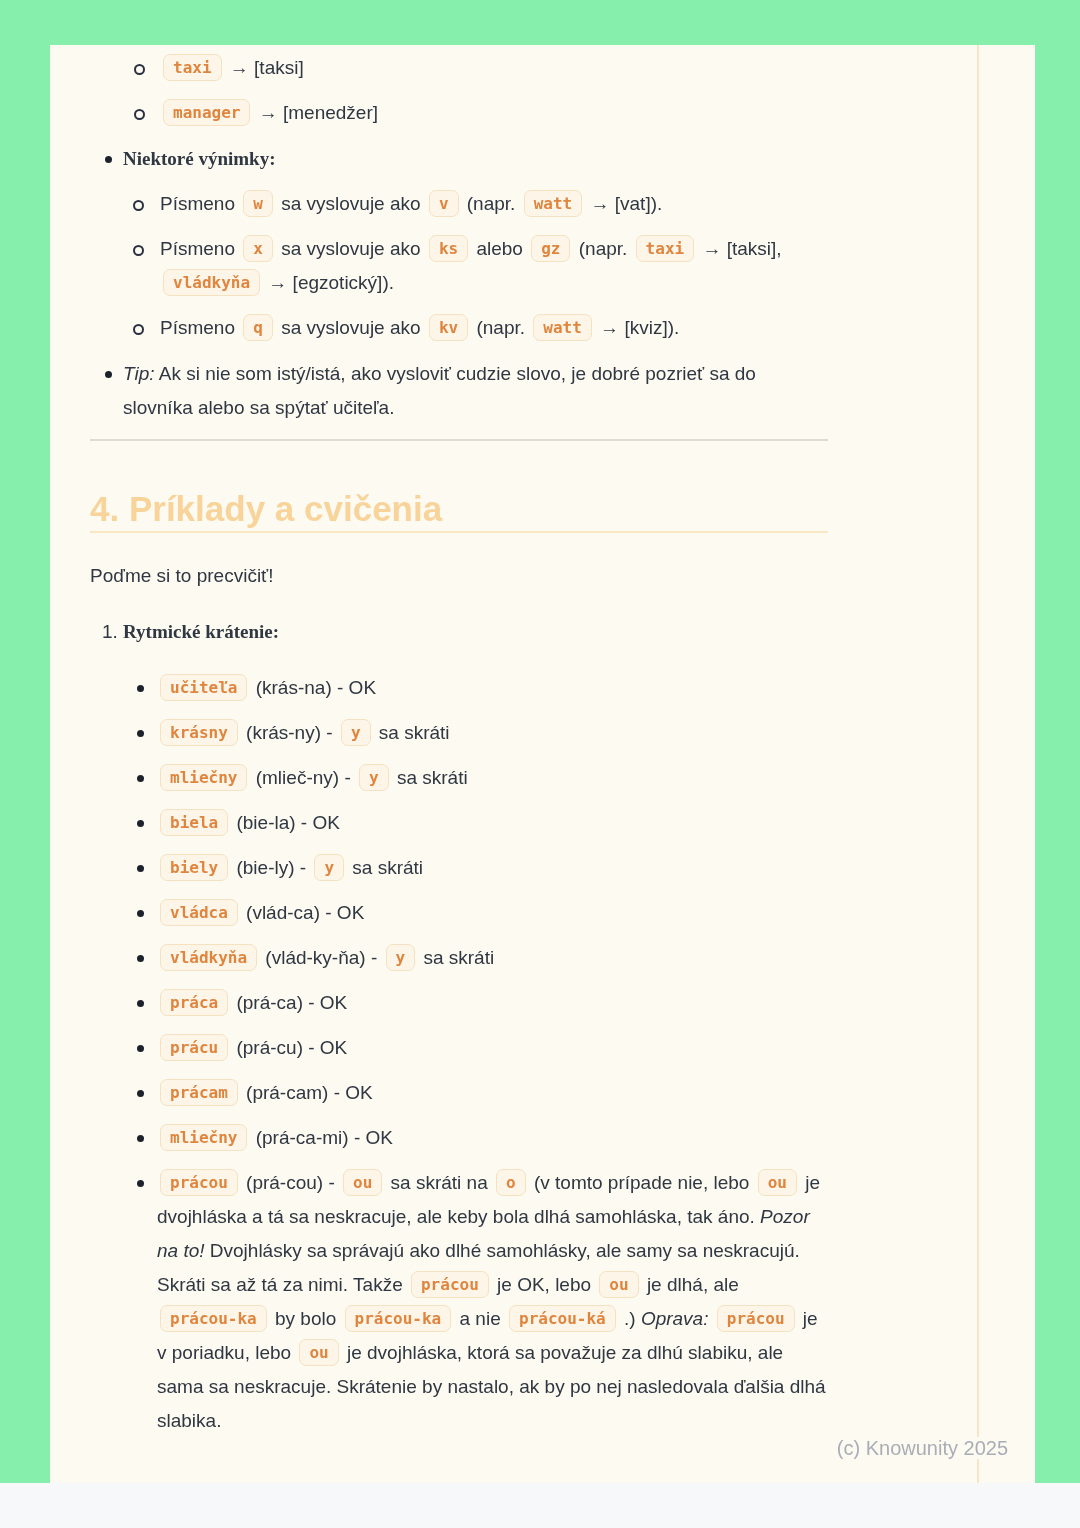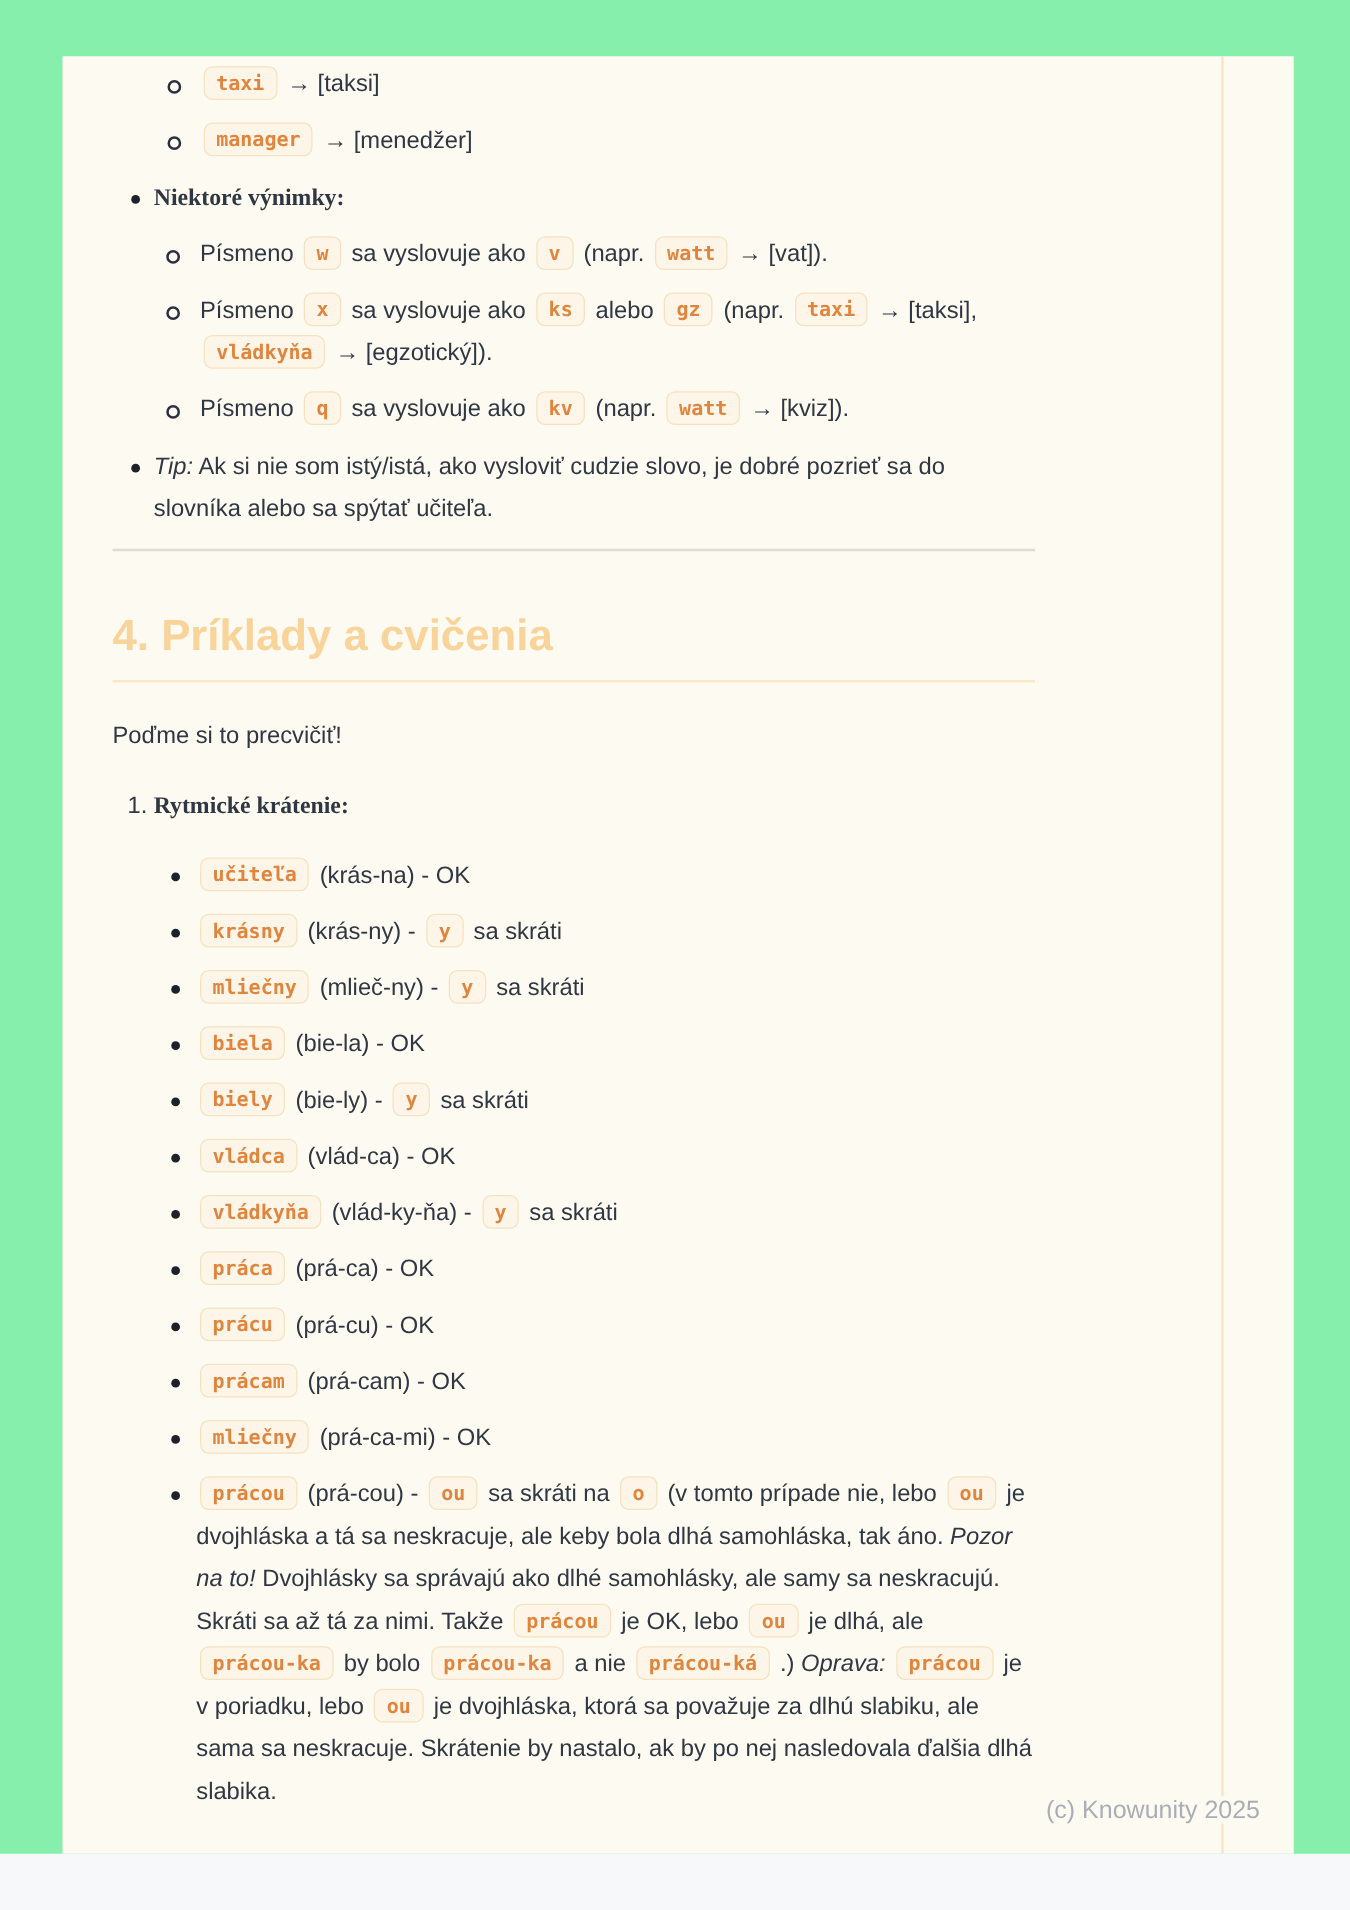--- a/index.html
+++ b/index.html
@@ -122,21 +122,20 @@
     height: 2px;
     background: #dfdcd5;
     margin-top: 14px;
   }
   .h2 {
     font-size: 35px;
     line-height: 44px;
     font-weight: 700;
     color: #f8d49b;
     margin: 46px 0 0 0;
-    padding-bottom: 13px;
     border-bottom: 2.5px solid #fbe7c4;
   }
   .lead { margin-top: 26px; }
   .exercise {
     margin-top: 22px;
     position: relative;
     padding-left: 33px;
   }
   .exercise .num {
     position: absolute;

